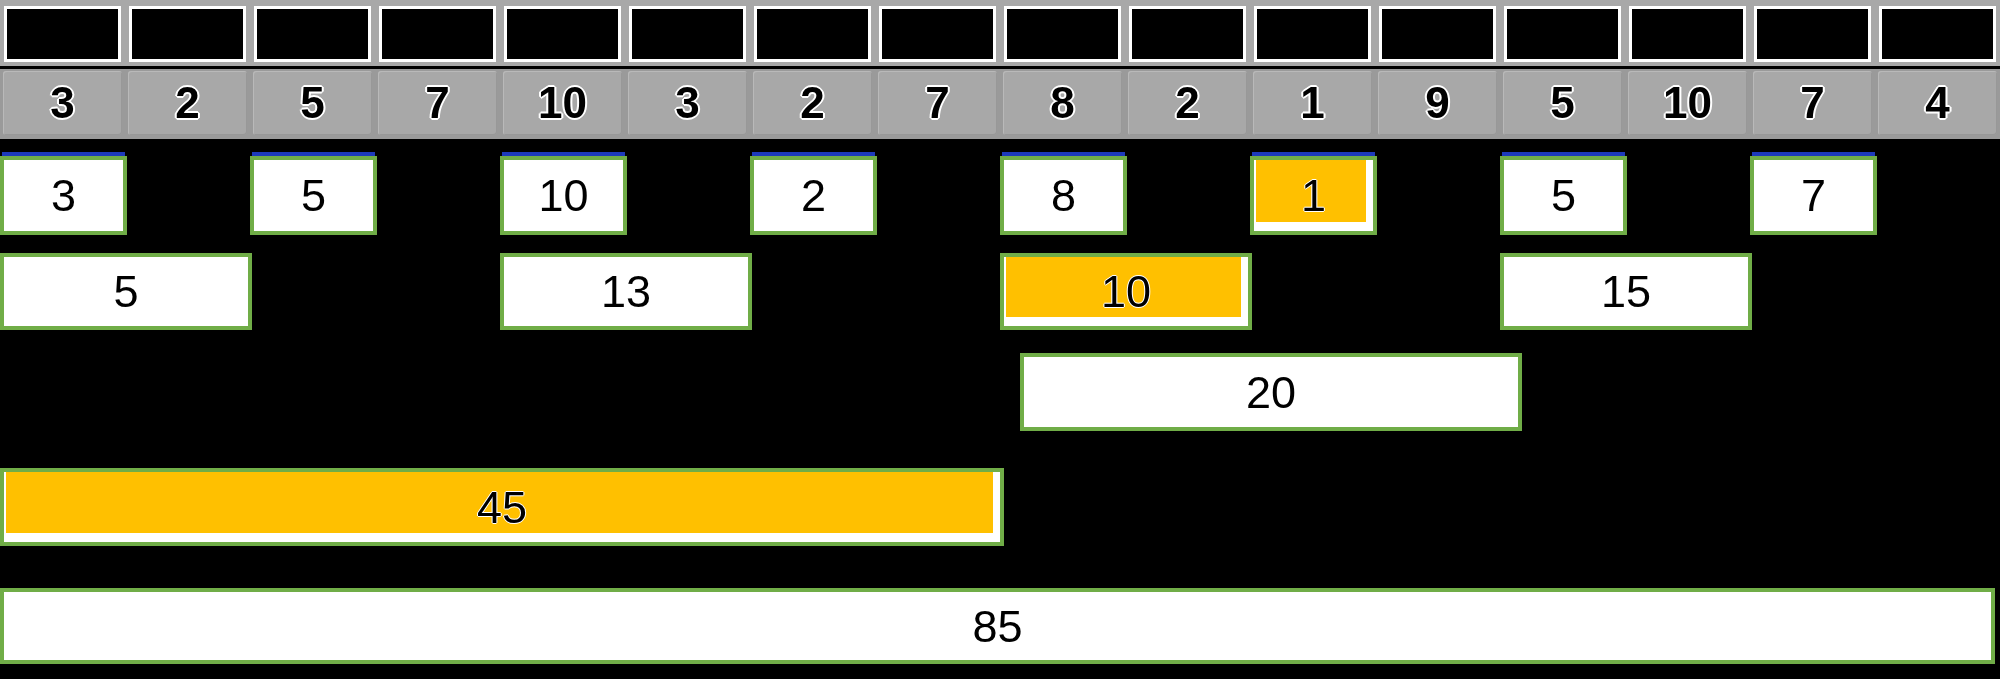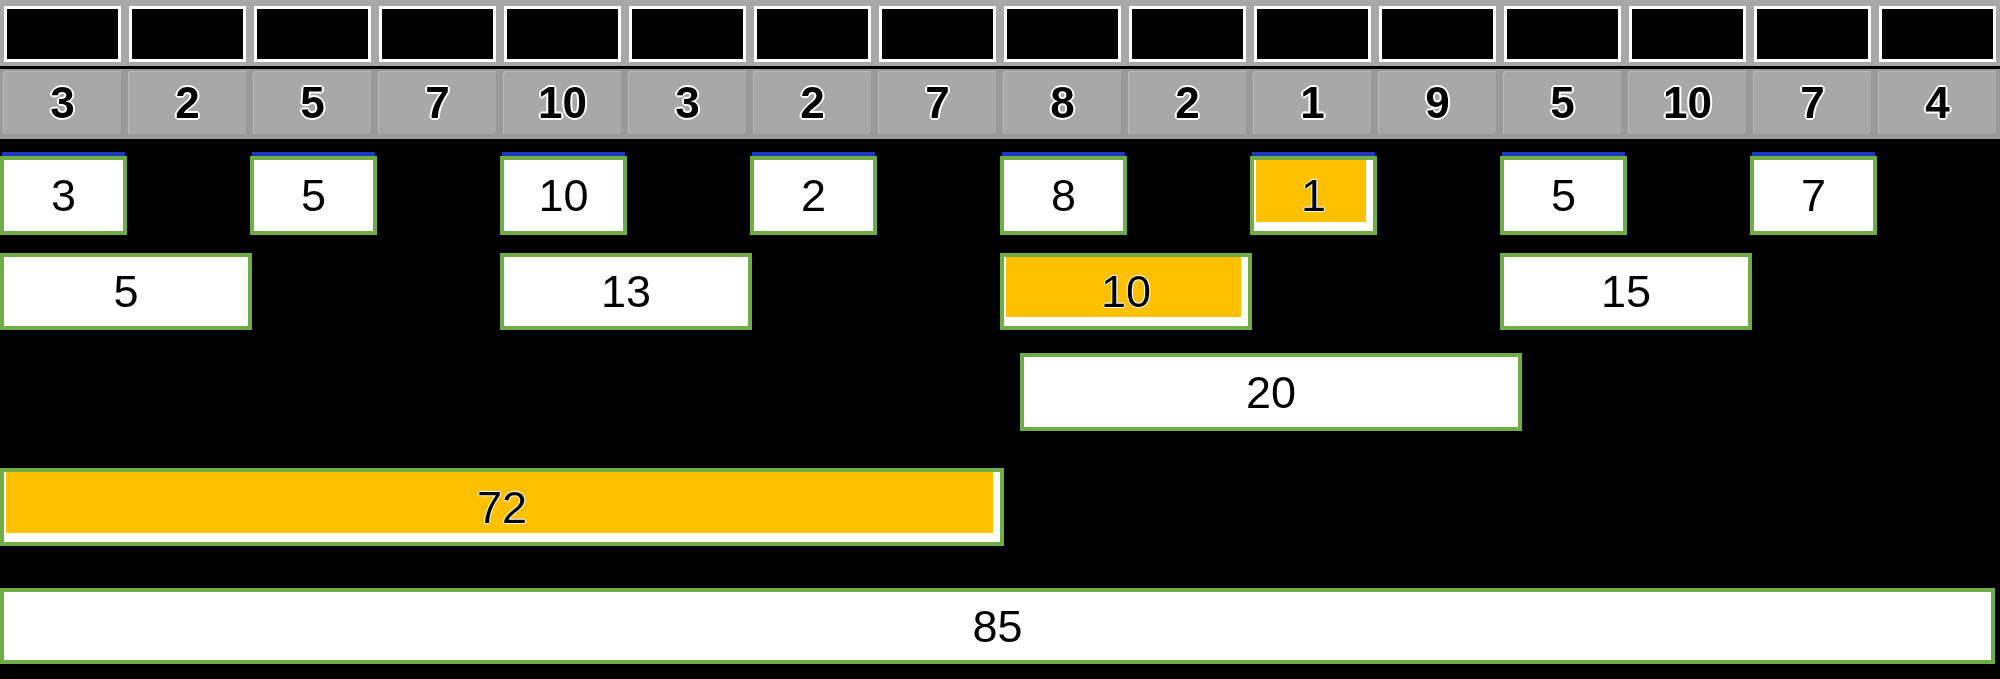--- a/index.html
+++ b/index.html
@@ -166,19 +166,19 @@
         <span class="val">10</span>
       </div>
       <div class="tree-node" style="left: 1500px; top: 253px; width: 252px; height: 77px;">
         <span class="val">15</span>
       </div>
       <div class="tree-node" style="left: 1000px; top: 353px; width: 502px; height: 78px; margin-left: 20px;">
         <span class="val">20</span>
       </div>
       <div class="tree-node" style="left: 0px; top: 468px; width: 1004px; height: 78px;">
         <div class="hl-fill"></div>
-        <span class="val">72</span>
+        <span class="val">45</span>
       </div>
       <div class="tree-node" style="left: 0px; top: 588px; width: 1995px; height: 76px; text-align: center;">
         <span class="val">85</span>
       </div>
     </div>
 </div>
 
 </body></html>

